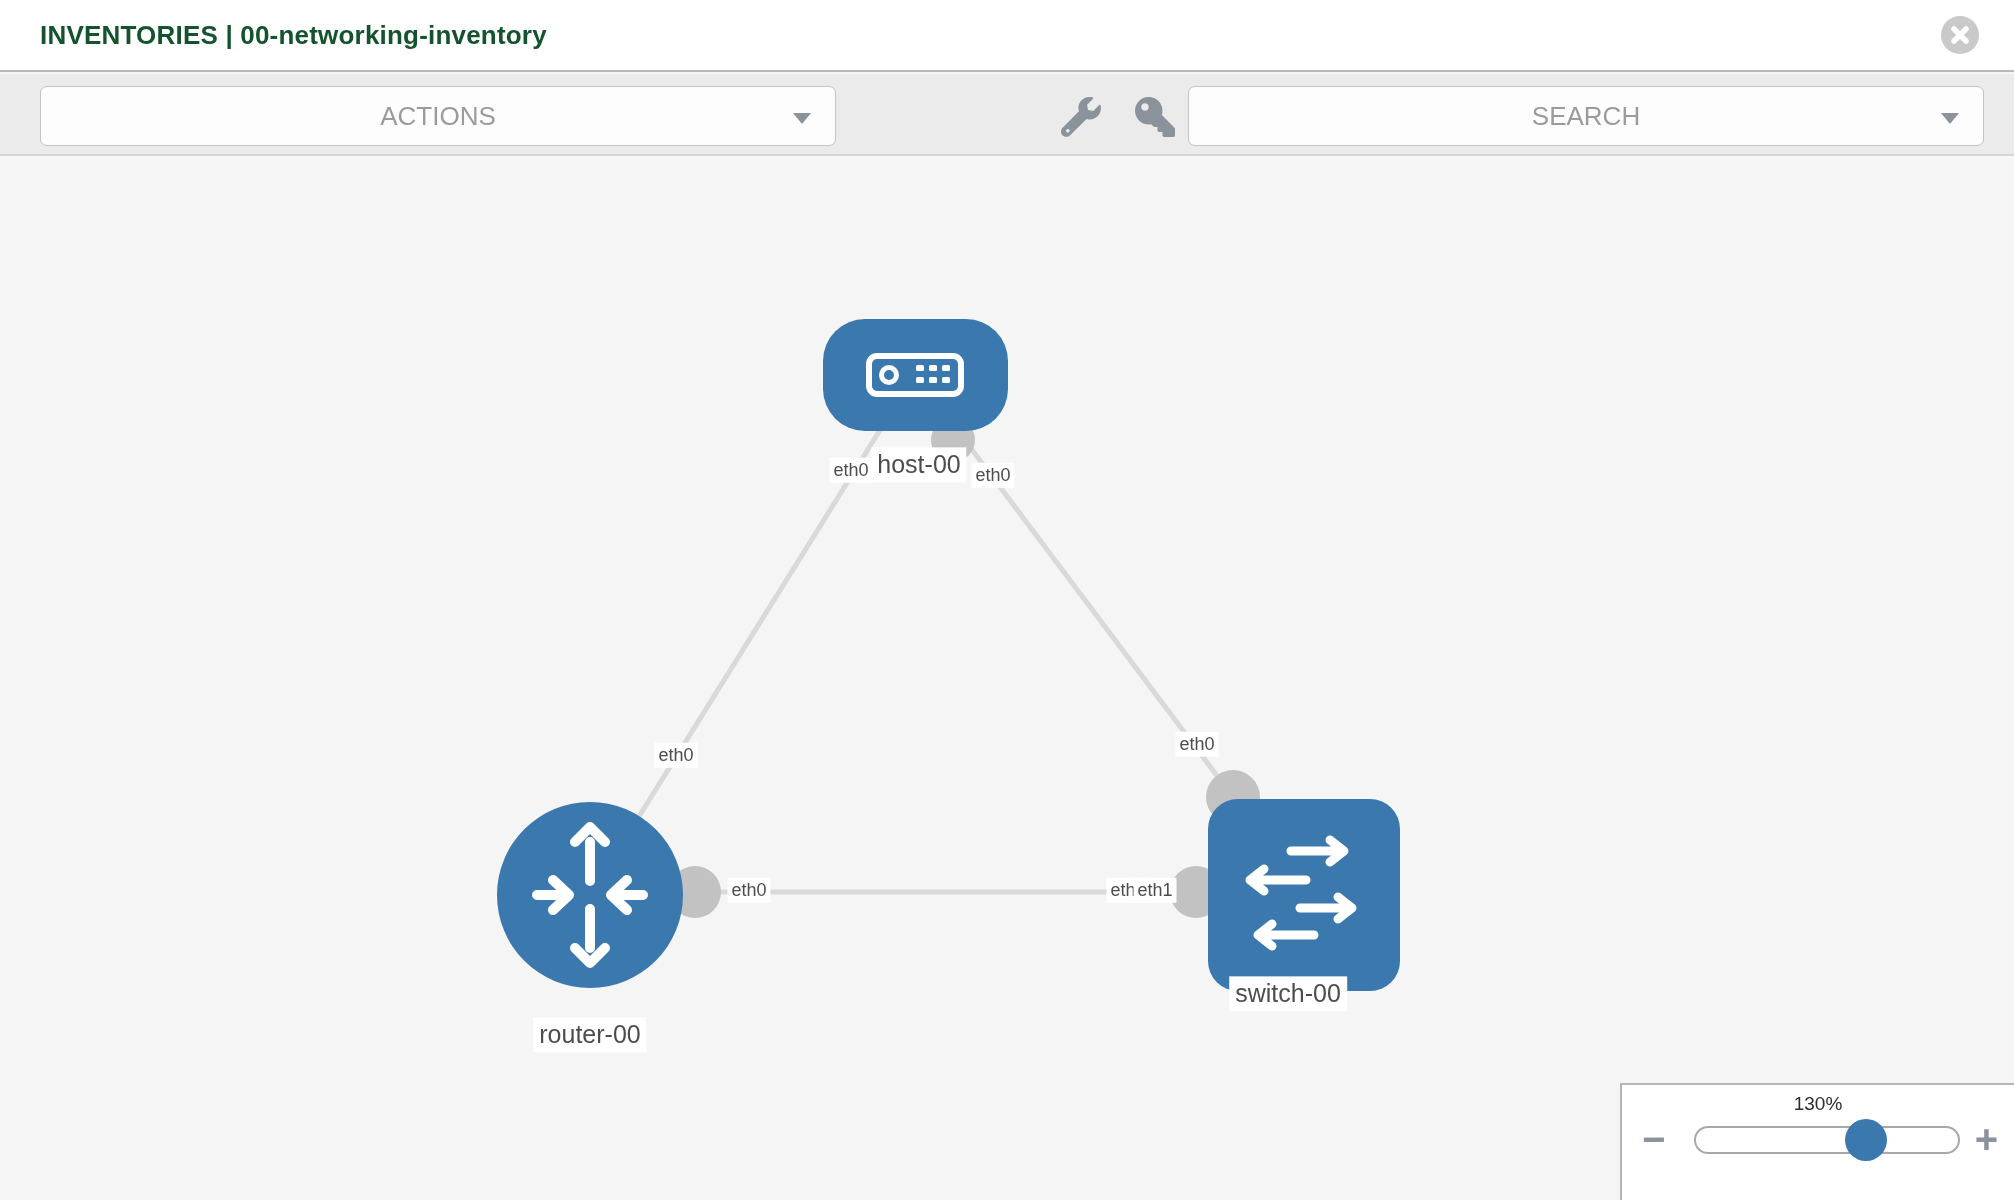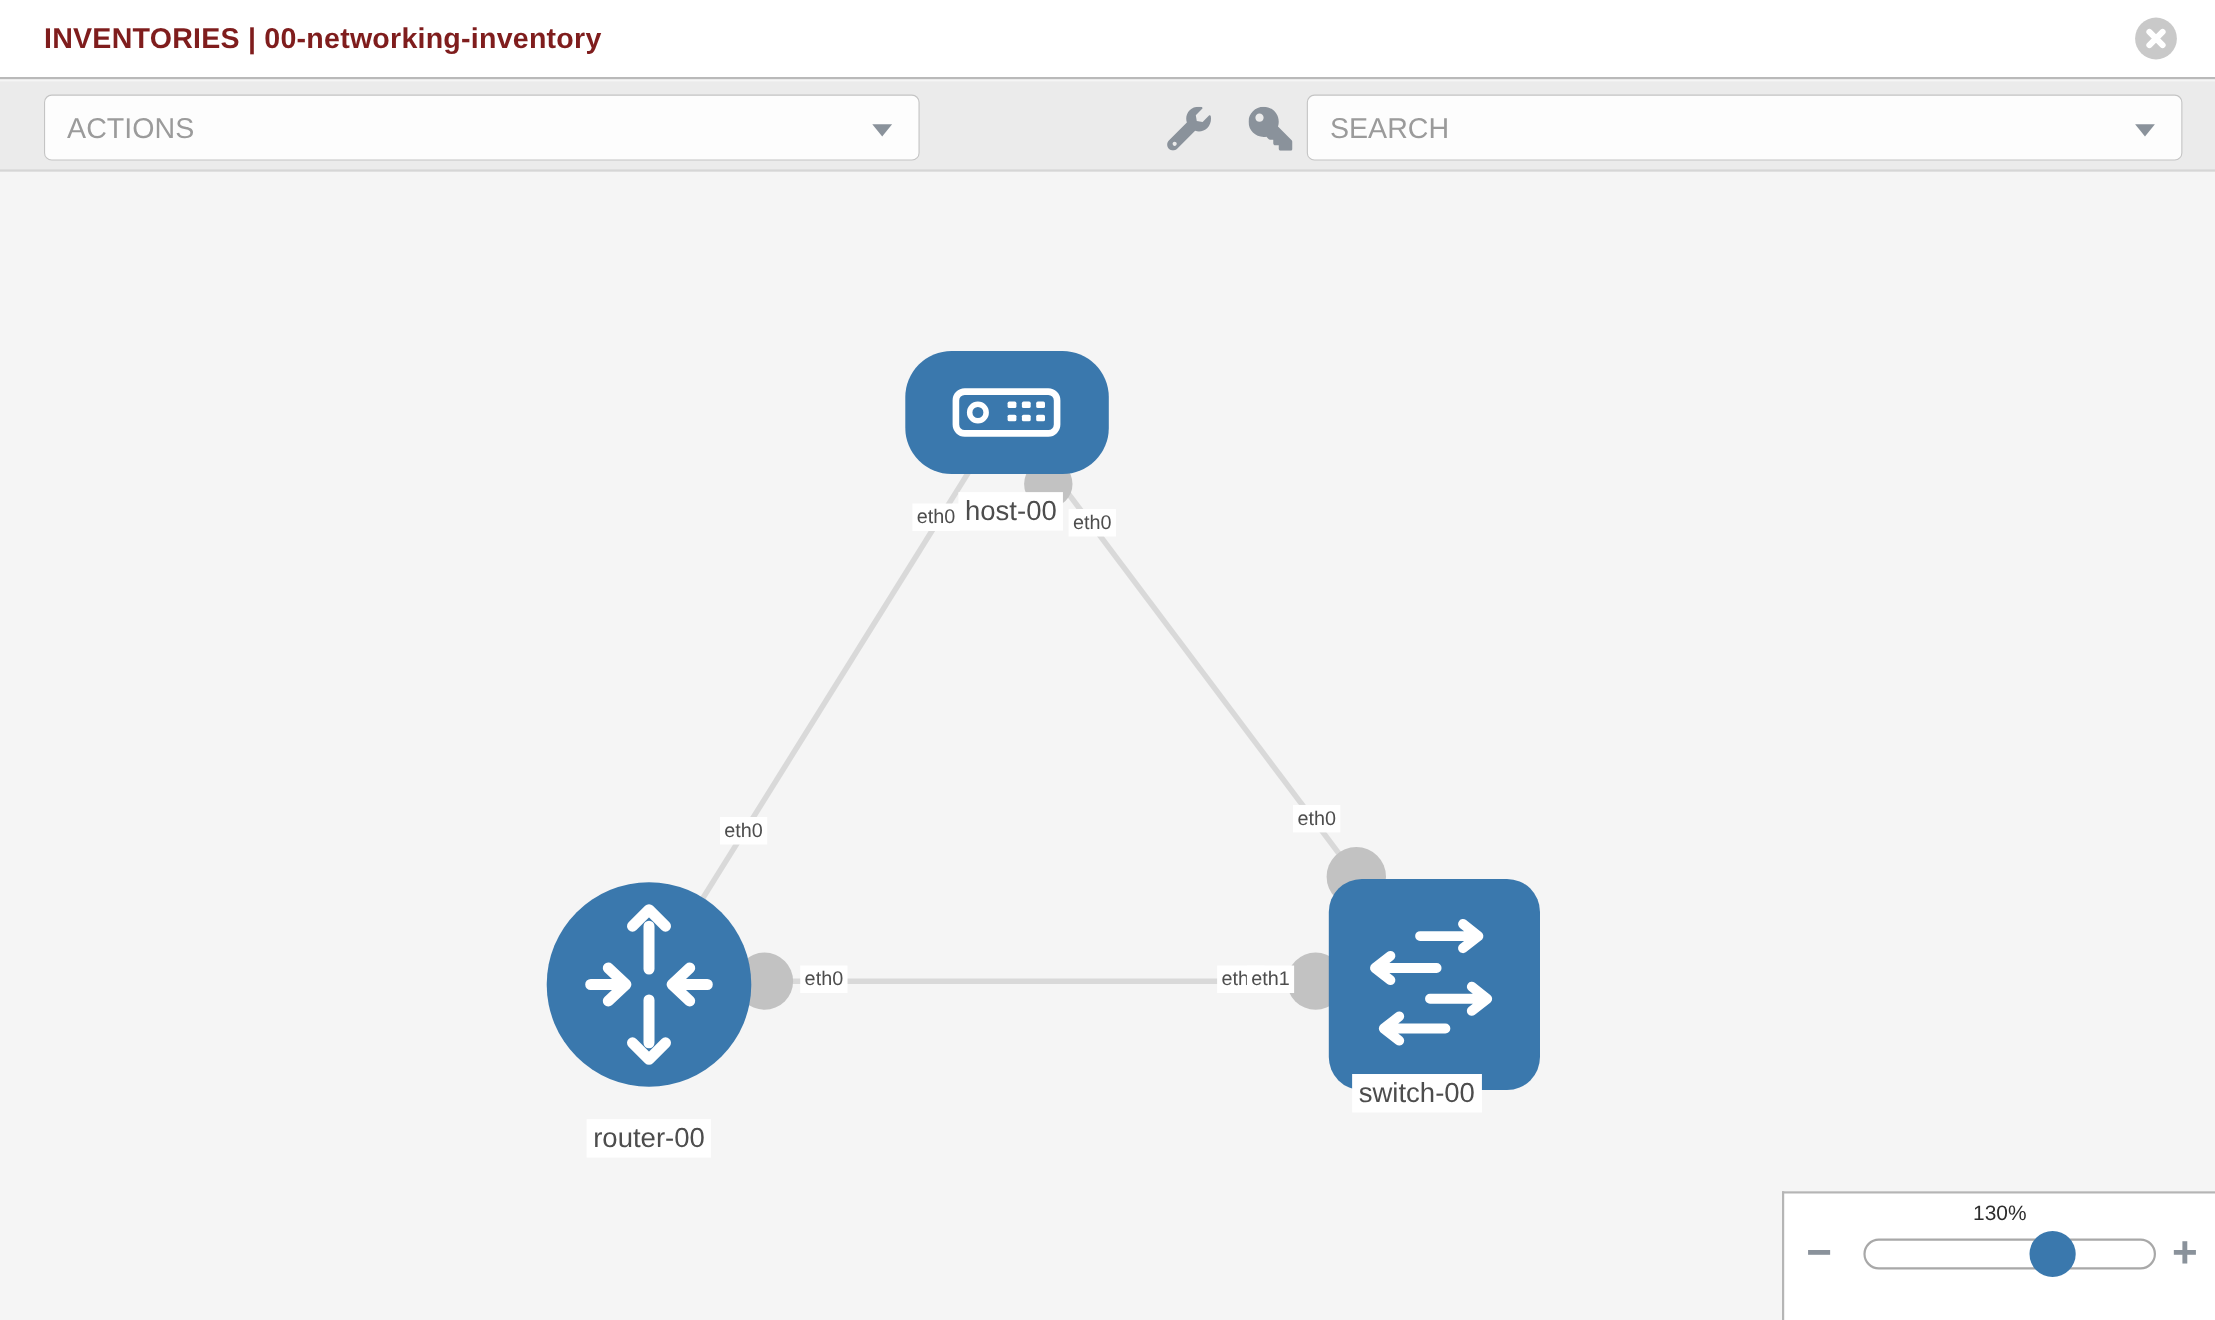--- a/index.html
+++ b/index.html
@@ -3,31 +3,31 @@
 <meta charset="utf-8">
 <style>
   * { margin:0; padding:0; box-sizing:border-box; }
   html,body { width:2014px; height:1200px; overflow:hidden;
     font-family:"Liberation Sans", sans-serif; background:#f5f5f5; }
 
   
   .header { position:absolute; left:0; top:0; width:2014px; height:72px;
     background:#ffffff; border-bottom:2px solid #b9b9b9; }
   .page-title { position:absolute; left:40px; top:20px; font-size:26px;
-    font-weight:bold; color:#7f1d1d; letter-spacing:0.2px; }
+    font-weight:bold; color:#14532d; letter-spacing:0.2px; }
   .close-btn { position:absolute; right:35px; top:16px; width:38px; height:38px;
     border-radius:50%; background:#c9c9c9; cursor:pointer;
     display:flex; align-items:center; justify-content:center; }
 
   
   .toolbar { position:absolute; left:0; top:74px; width:2014px; height:82px;
     background:#ebebeb; border-bottom:2px solid #d6d6d6; }
   .combo { position:absolute; top:12px; height:60px; width:796px;
     background:#fdfdfd; border:1px solid #c4c4c4; border-radius:7px;
-    display:flex; align-items:center; padding:0 20px; cursor:pointer; }
+    display:flex; align-items:center; padding:0 20px; cursor:pointer;justify-content:center; }
   .combo .combo-text { font-size:26px; color:#9b9b9b; }
   .caret { position:absolute; right:24px; top:26px; width:0; height:0;
     border-left:9px solid transparent; border-right:9px solid transparent;
     border-top:11px solid #8a929b; }
   .combo-actions { left:40px; }
   .combo-search { left:1188px; }
   .tool-btn { position:absolute; top:94px; width:46px; height:46px;
     display:flex; align-items:center; justify-content:center; cursor:pointer; }
   .tool-wrench { left:1058px; }
   .tool-key { left:1132px; }

